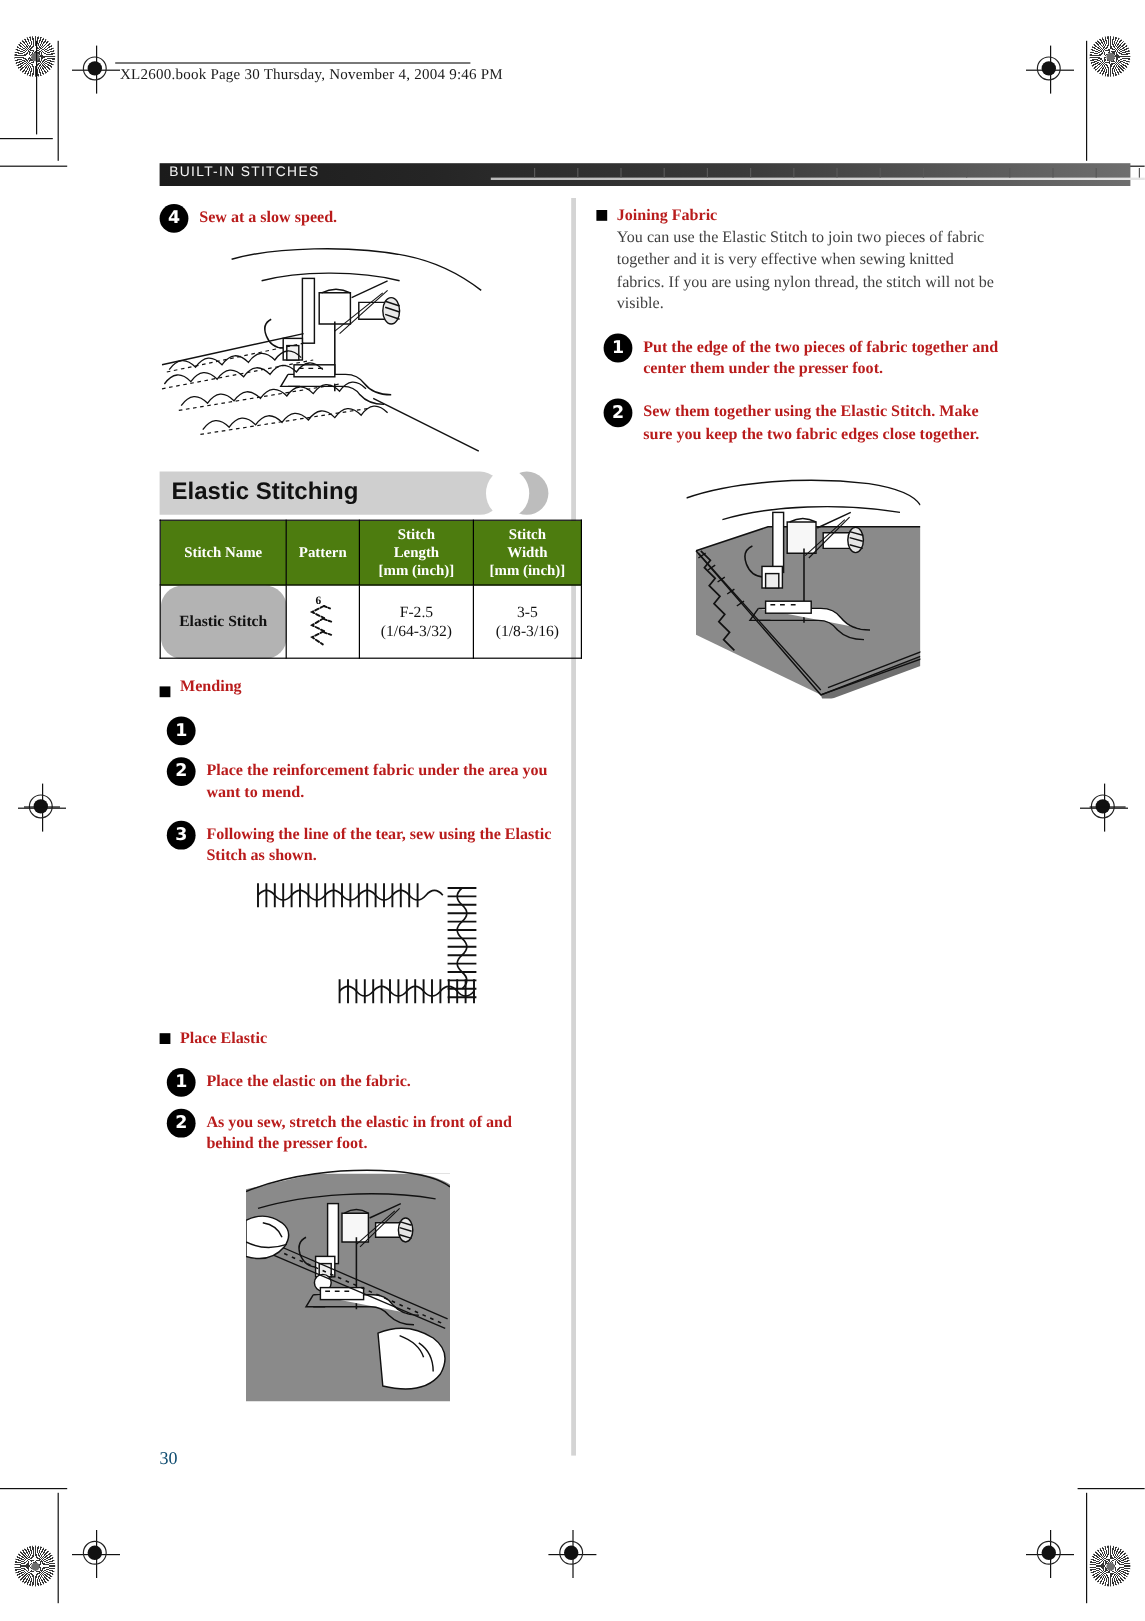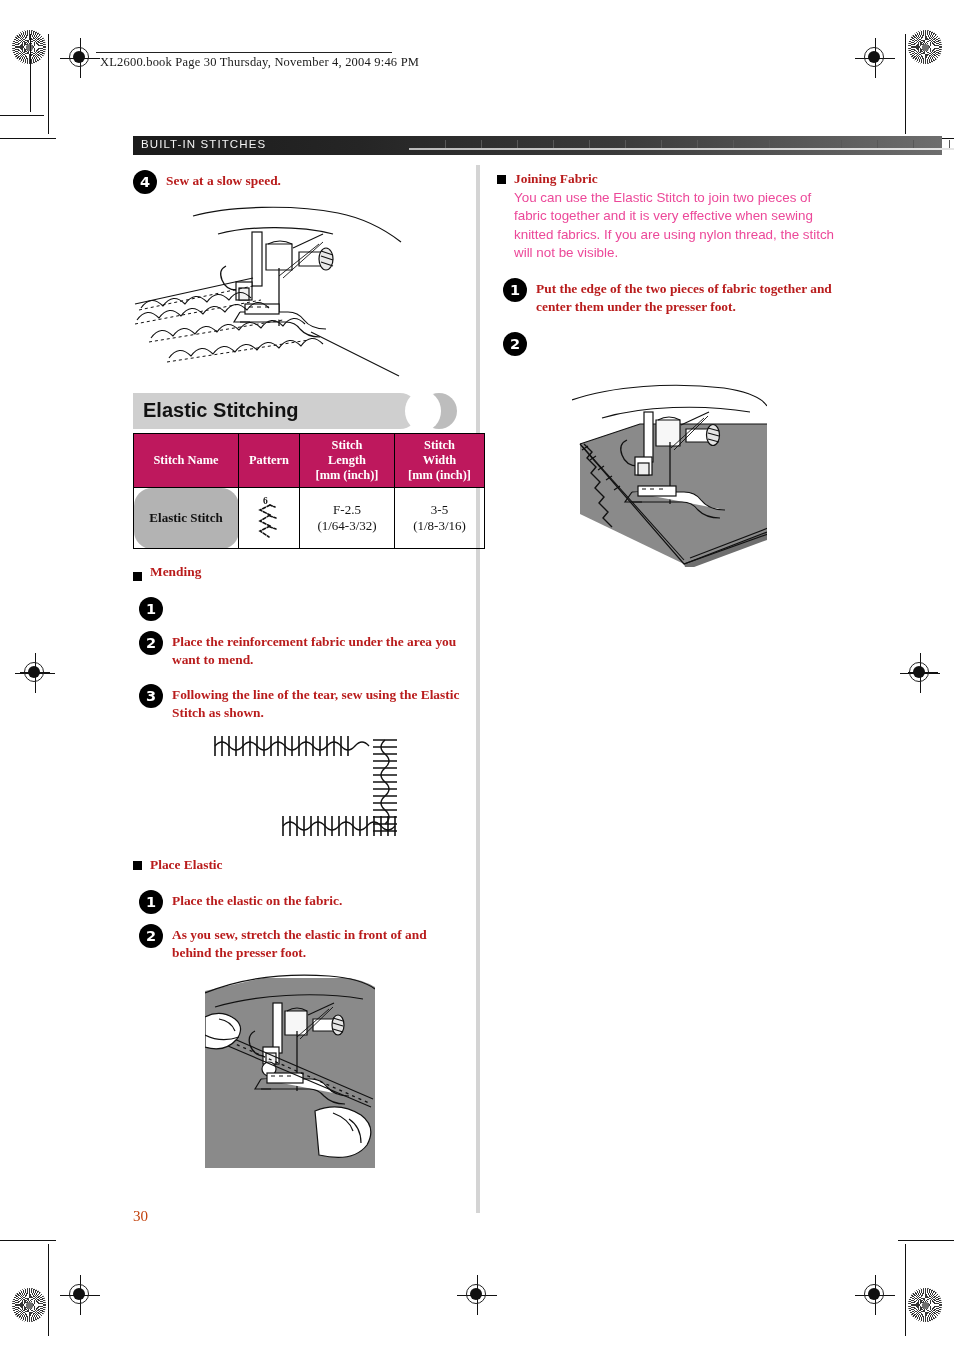--- a/index.html
+++ b/index.html
@@ -43,21 +43,21 @@
     background:linear-gradient(to right,#b9b9b9,#efefef);}
   .runbar-tick{position:absolute;top:4px;width:1px;height:8px;background:#585858;}
 
   
   .col{position:absolute;top:170px;}
   .col-left{left:133px;width:335px;}
   .col-right{left:497px;width:335px;}
   .col-divider{position:absolute;left:476px;top:165px;width:4px;height:1048px;background:#d4d4d4;}
 
   
-  .body-text{font-family:Liberation Sans, sans-serif;font-size:13.4px;line-height:18.2px;color:#ec4899;}
+  .body-text{font-family:Liberation Serif, serif;font-size:13.4px;line-height:18.2px;color:#404040;}
   .bold-text{font-family:"Liberation Serif", serif;font-weight:bold;font-size:13.4px;line-height:18.2px;color:#b91c1c;}
 
   
   .step{position:relative;display:flex;align-items:flex-start;margin-bottom:10px;}
   .step-num{flex:0 0 auto;width:24px;height:24px;border-radius:50%;background:#000;
     color:#fff;font-weight:bold;font-size:14.5px;line-height:24px;text-align:center;
     font-family:"DejaVu Sans", sans-serif;margin-right:9px;}
   .step-body{flex:1 1 auto;padding-top:2px;}
 
   
@@ -70,38 +70,38 @@
     background:#cfcfcf;border-radius:0 18px 18px 0;}
   .sec-title-dot{position:absolute;left:288px;top:0;width:36px;height:36px;border-radius:50%;
     background:#bdbdbd;}
   .sec-title-cut{position:absolute;left:272px;top:-2px;width:36px;height:40px;border-radius:50%;
     background:#ffffff;}
   .sec-title-text{position:absolute;left:10px;top:6px;font-size:20px;font-weight:bold;color:#111;
     font-family:"Liberation Sans", sans-serif;}
 
   
   table.stitch{border-collapse:collapse;width:333px;table-layout:fixed;}
-  table.stitch th{background:#be185d;color:#fff;font-weight:bold;font-size:12.4px;
+  table.stitch th{background:#4d7c0f;color:#fff;font-weight:bold;font-size:12.4px;
     font-family:"Liberation Serif", serif;text-align:center;padding:4px 2px;
     border:1.6px solid #000;line-height:15px;}
   table.stitch td{border:1.6px solid #000;text-align:center;font-size:13px;
     font-family:"Liberation Serif", serif;color:#111;line-height:16px;padding:6px 2px;}
   td.name-cell{background:#b3b3b3;font-weight:bold;border-radius:18px;}
   td.pattern-cell{background:#fff;}
   .pat{position:relative;width:34px;height:48px;margin:0 auto;}
   .pat-num{position:absolute;left:11px;top:-1px;font-size:9.5px;font-weight:bold;
      font-family:"Liberation Serif", serif;color:#111;}
   .pat-svg{position:absolute;left:3px;top:10px;}
 
   
   .illus{position:relative;}
 
   
   .pageno{position:absolute;left:133px;top:1208px;font-family:"Liberation Serif",serif;
-    font-size:15px;color:#c2410c;}
+    font-size:15px;color:#0c4a6e;}
 </style>
 </head>
 <body>
 
 <div class="page">
 
   <div>
     <div class="reg-target" style="left:12px;top:30px;"></div>
     <div class="reg-target" style="left:908px;top:30px;"></div>
     <div class="reg-target" style="left:12px;top:1288px;"></div>
@@ -433,20 +433,21 @@
     </div>
     <div class="body-text" style="margin-left:17px;width:322px;margin-top:1px;">You can use the Elastic Stitch to join two pieces of fabric together and it is very effective when sewing knitted fabrics. If you are using nylon thread, the stitch will not be visible.</div>
 
     <div style="margin-top:16px;padding-left:6px;">
       <div class="step">
         <div class="step-num">1</div>
         <div class="step-body bold-text" style="width:292px;">Put the edge of the two pieces of fabric together and center them under the presser foot.</div>
       </div>
       <div class="step" style="margin-top:16px;">
         <div class="step-num">2</div>
+        <div class="step-body bold-text" style="width:300px;">Sew them together using the Elastic Stitch. Make sure you keep the two fabric edges close together.</div>
       </div>
     </div>
 
     <div class="illus" style="height:190px;margin-top:26px;padding-left:75px;">
       <svg width="195" height="185" viewBox="0 0 195 185">
 
         <path d="M8 62 L68 42 L195 42 L195 150 L112 182 L8 132 Z" fill="#8a8a8a"></path>
         <path d="M112 182 L195 150 L195 158 L114 188 Z" fill="#6f6f6f"></path>
         <g fill="none" stroke="#111" stroke-width="1.2">
           <path d="M8 62 L68 42 L195 42"></path>

